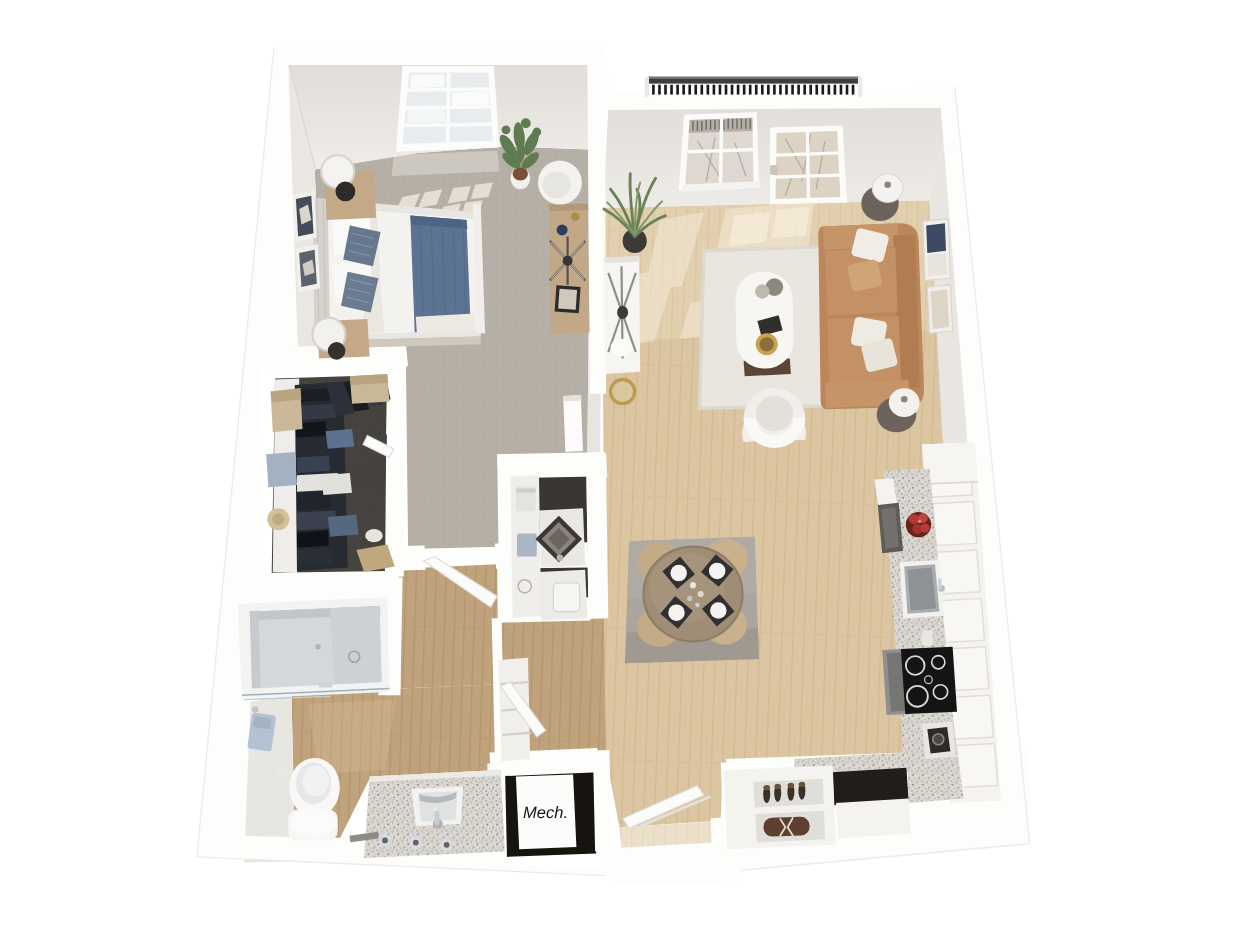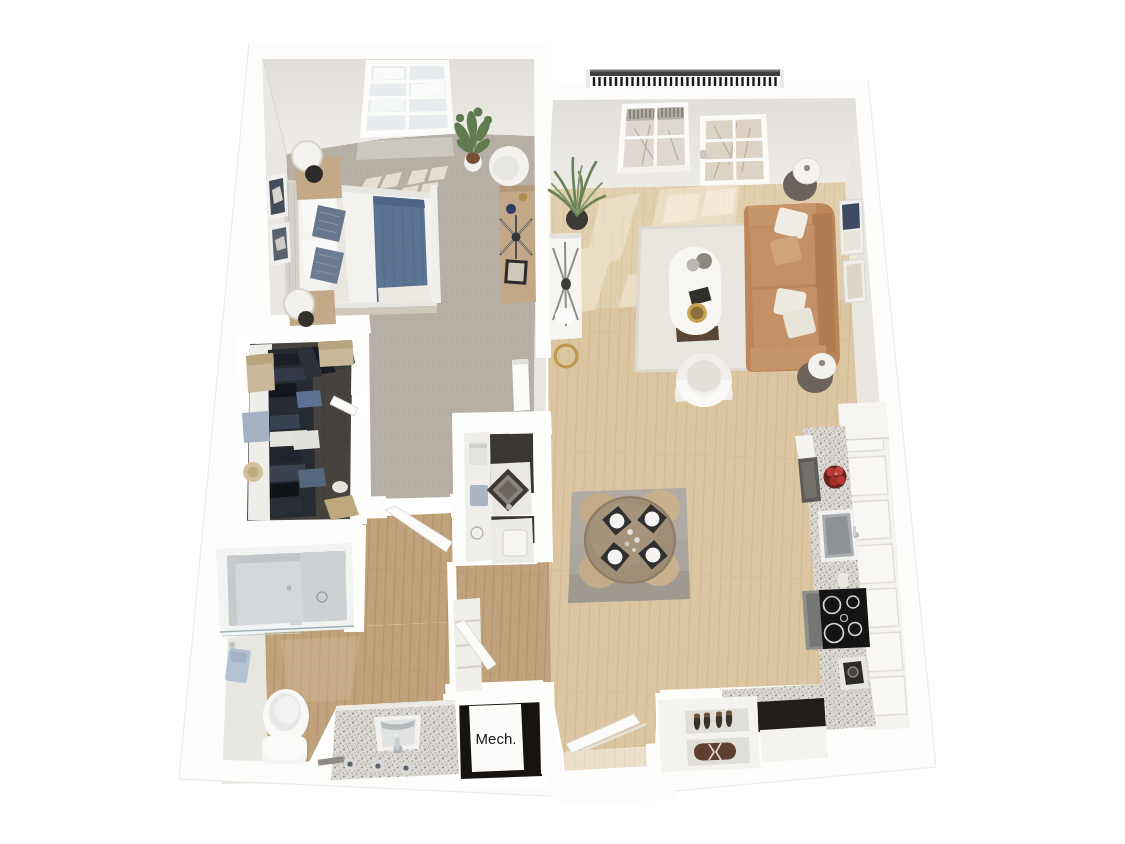--- a/index.html
+++ b/index.html
@@ -1,16 +1,16 @@
 <!DOCTYPE html>
 <html><head>
 <meta charset="utf-8">
 <style>
 html,body{margin:0;padding:0;background:#ffffff;}
-#wrap{width:1125px;height:844px;position:relative;overflow:hidden;background:#ffffff;font-family:"Liberation Sans",sans-serif;}
+#wrap{width:1125px;height:844px;position:relative;overflow:hidden;background:#ffffff;font-family:"Liberation Sans",sans-serif;font-style:italic;}
 </style>
 </head>
 <body>
 <div id="wrap">
 <svg width="1125" height="844" viewBox="0 0 1125 844" xmlns="http://www.w3.org/2000/svg">
 <defs>
 <pattern id="wood" width="10" height="120" patternUnits="userSpaceOnUse" patternTransform="rotate(2)">
   <rect width="10" height="120" fill="#dcc6a1"></rect>
   <rect x="0" width="1.2" height="120" fill="#c9b089" opacity="0.6"></rect>
   <rect x="5" y="0" width="0.7" height="60" fill="#d2ba93" opacity="0.5"></rect>

